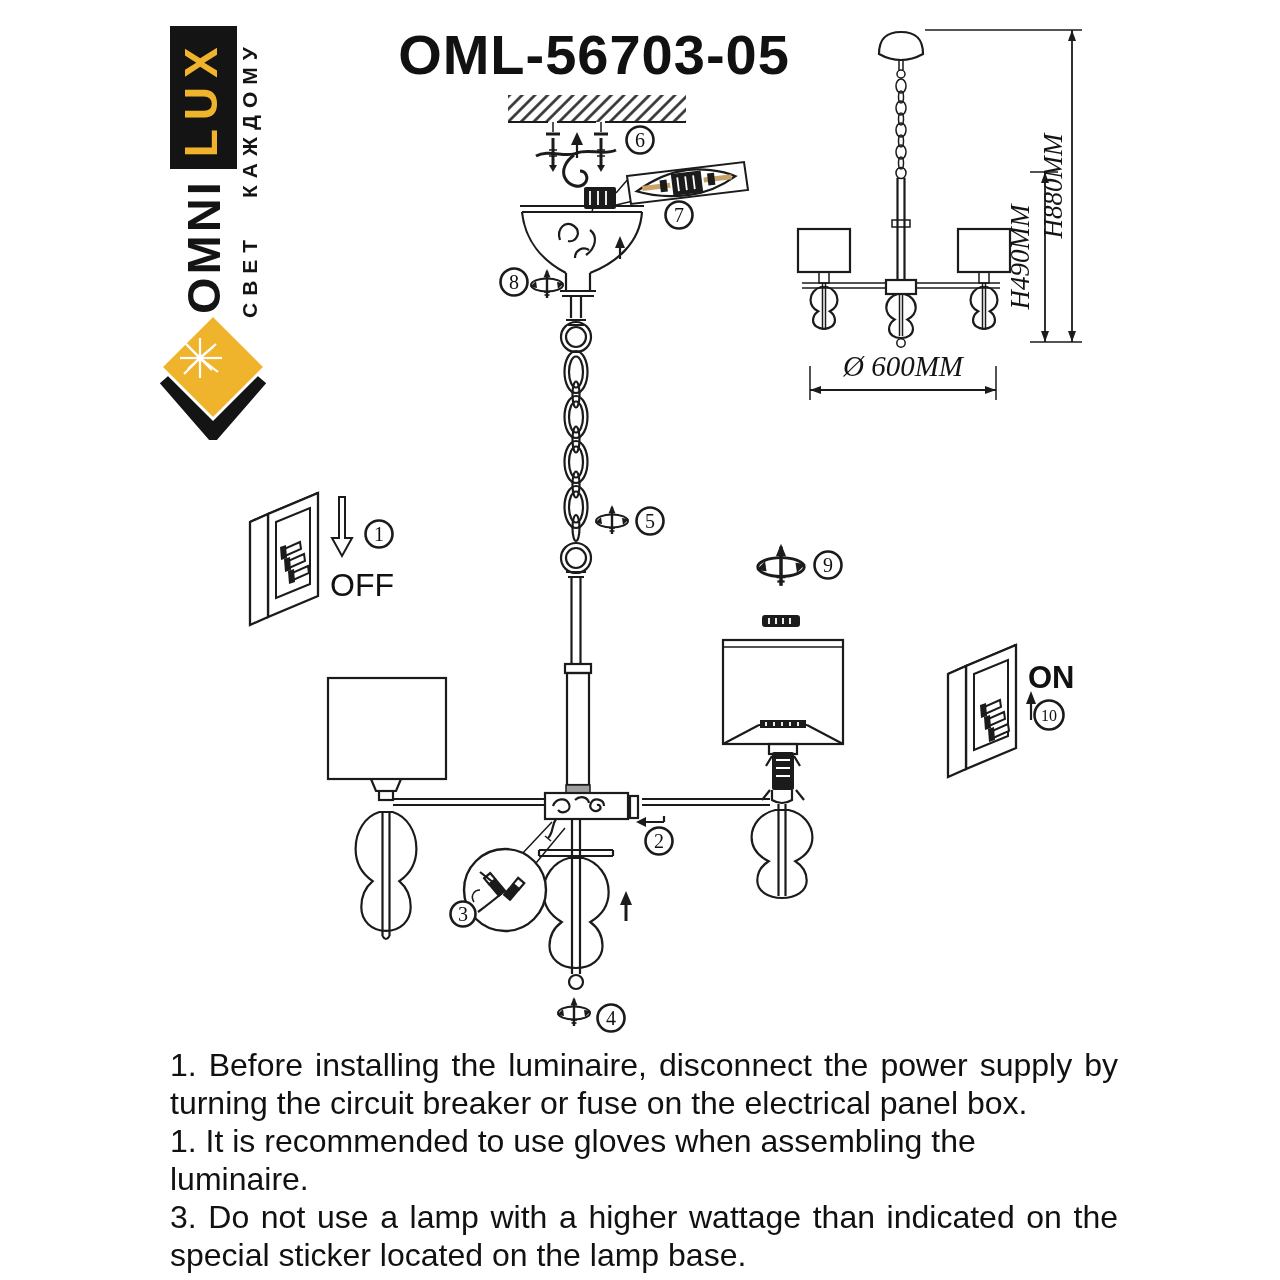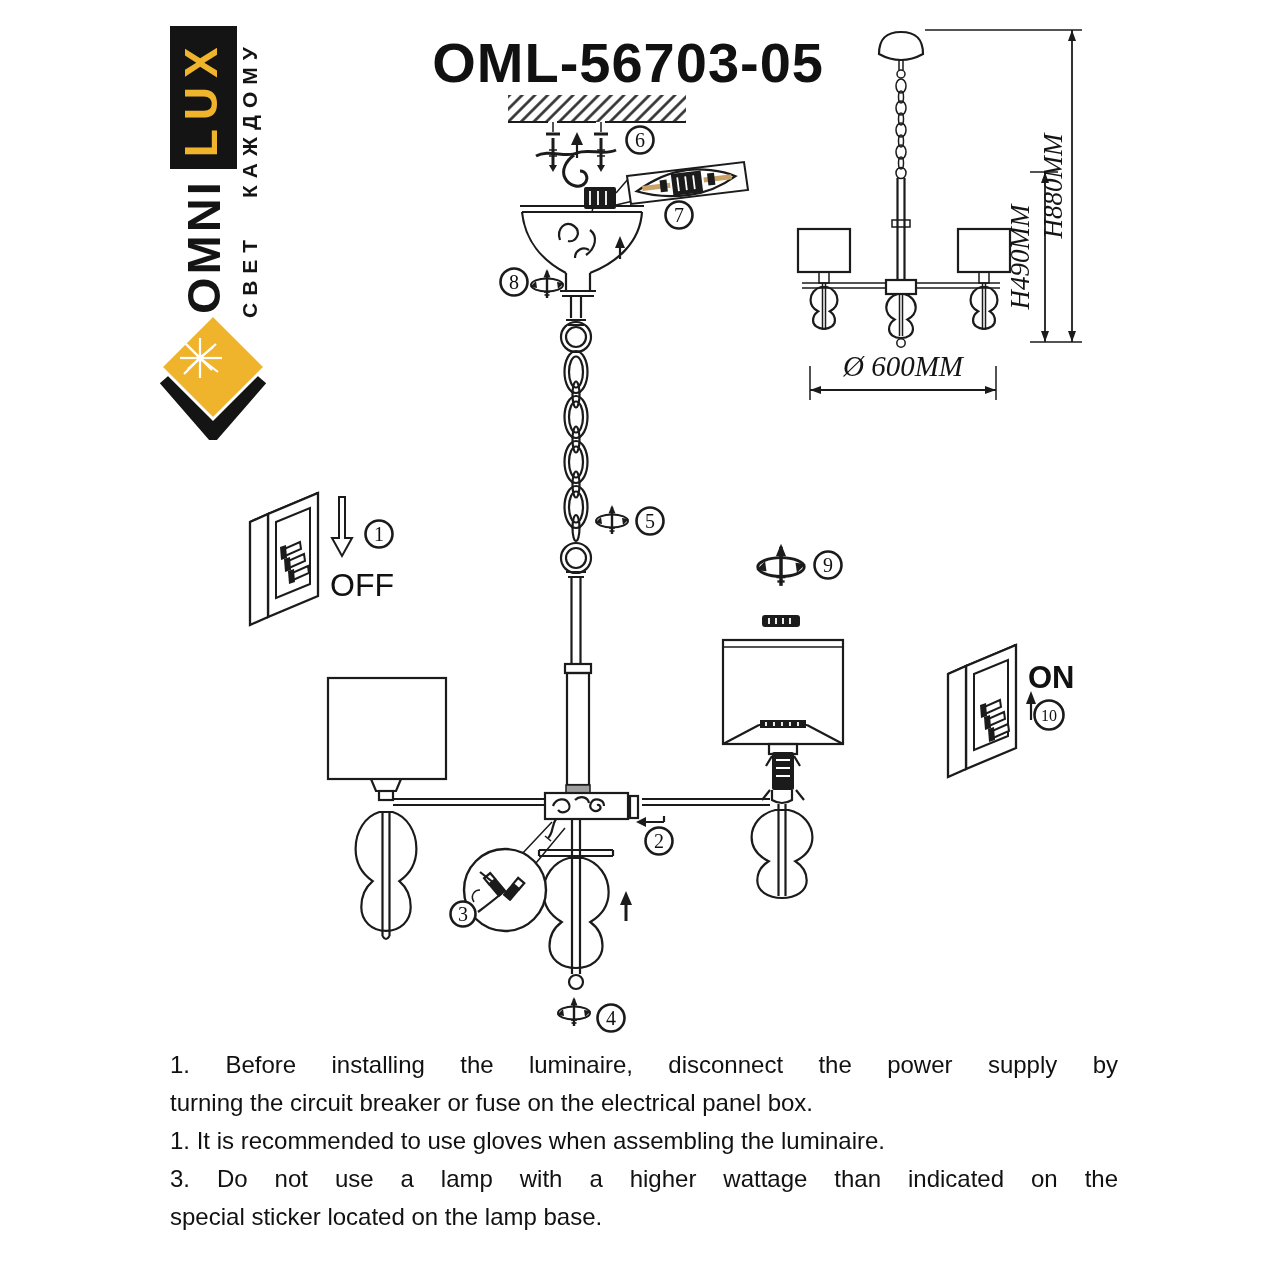--- a/index.html
+++ b/index.html
@@ -12,40 +12,40 @@
               width:300px; height:62px; }
   .omni { font-weight:bold; font-size:47px; letter-spacing:3px; color:#141414; }
   .lux-box { background:#141414; padding:4px 12px 9px 12px; display:inline-block; }
   .lux { font-weight:bold; font-size:46px; letter-spacing:9px; color:#F0B32C; }
   .tagline-rot { position:absolute; left:238px; top:318px; transform:rotate(-90deg);
                  transform-origin:0 0; font-weight:bold; font-size:21px; letter-spacing:7px;
                  word-spacing:22px; color:#141414; white-space:nowrap; width:310px; }
   .logo-mark { position:absolute; left:156px; top:312px; }
 
   
-  .title { position:absolute; left:368px; top:18px; width:444px; margin:12px;
-           text-align:right; font-size:56px; font-weight:bold; letter-spacing:1px; color:#111; }
+  .title { position:absolute; left:368px; top:18px; width:444px; margin:4px;
+           text-align:center; font-size:56px; font-weight:bold; letter-spacing:1px; color:#111; }
 
   
   .diagram { position:absolute; left:0; top:0; }
   .ln   { stroke:#1b1b1b; stroke-width:2.2; fill:none; }
   .ln3  { stroke:#1b1b1b; stroke-width:3; fill:none; }
   .thin { stroke:#1b1b1b; stroke-width:1.5; fill:none; }
   .blk  { fill:#1b1b1b; stroke:none; }
   .wht  { stroke:#fff; stroke-width:1.8; fill:none; }
   .co-circle { fill:#fff; stroke:#1b1b1b; stroke-width:2.6; }
   .co-num { font:20px "Liberation Serif", serif; fill:#111; text-anchor:middle; }
   .co-num-sm { font:16px "Liberation Serif", serif; fill:#111; text-anchor:middle; }
   .dim-num { font:italic 27px "Liberation Serif", serif; fill:#141414; text-anchor:middle; }
   .sw   { font:32px "Liberation Sans", sans-serif; fill:#111; }
   .sw-b { font:bold 31px "Liberation Sans", sans-serif; fill:#111; }
 
   
   .instructions { position:absolute; left:170px; top:1046px; width:948px; }
-  .instr-line { font-size:24px; line-height:38px; color:#111; white-space:normal; }
+  .instr-line { font-size:32px; line-height:38px; color:#111; white-space:normal; }
   .instr-line.fill { text-align:justify; text-align-last:justify; }
 </style>
 </head>
 <body>
 
 <div class="sheet">
 
   <div class="logo-rot">
     <span class="omni">OMNI</span>
     <span class="lux-box"><span class="lux">LUX</span></span>

